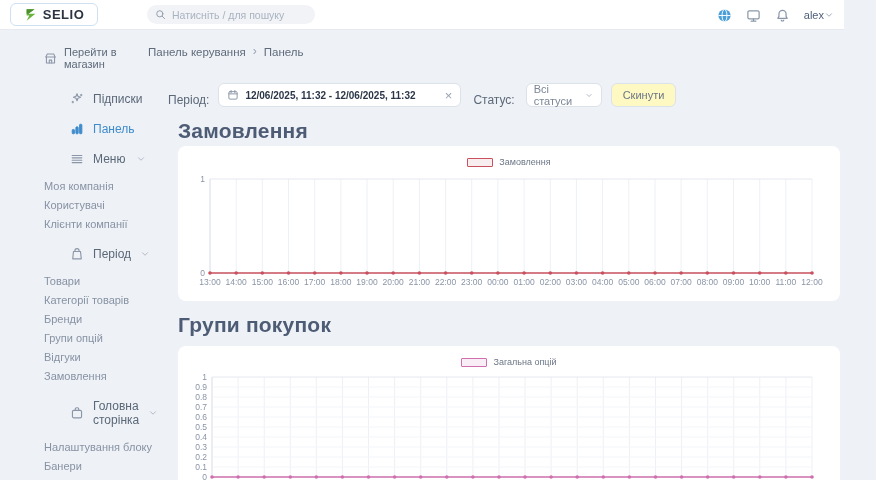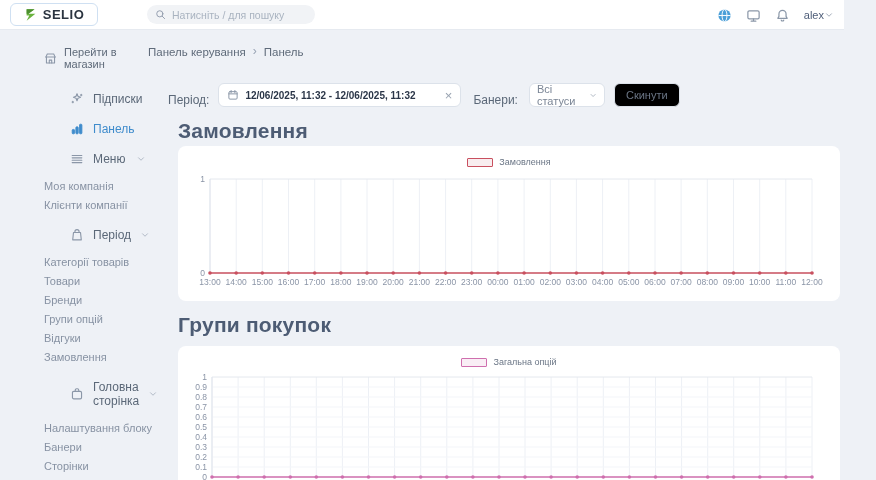--- a/index.html
+++ b/index.html
@@ -34,21 +34,21 @@
   .main { position:absolute; left:140px; top:30px; width:736px; height:450px; }
   .breadcrumb { margin:14px 0 0 8px; font-size:11.5px; color:#5f6b7a; display:flex; align-items:flex-end; gap:7px; }
   .breadcrumb .sep { color:#9aa5b5; font-size:12px; }
   .breadcrumb .crumb { cursor:pointer; }
   .filters { margin:24px 0 0 28px; display:flex; align-items:flex-end; gap:9px; height:25px; }
   .filter-label { font-size:12px; color:#5b6878; }
   .date-input { width:243px; height:24px; background:#fff; border:1px solid #dce2ea; border-radius:6px; display:flex; align-items:center; padding:0 8px; gap:6px; }
   .date-input input { border:none; outline:none; flex:1; font-size:10px; font-weight:bold; color:#2b3648; font-family:inherit; background:transparent; }
   .clear-x { color:#98a2b0; font-size:13px; cursor:pointer; line-height:1; }
   .select-box { width:76px; height:24px; background:#fff; border:1px solid #dce2ea; border-radius:6px; display:flex; align-items:center; justify-content:space-between; padding:0 7px; font-size:11px; color:#7b8696; cursor:pointer; margin-left:2px; }
-  .reset-btn { height:24px; background:#000000; border:1px solid #dce2ea; border-radius:6px; padding:0 11px; font-size:11px; color:#6b7686; cursor:pointer; font-family:inherit; }
+  .reset-btn { height:24px; background:#fef9c3; border:1px solid #dce2ea; border-radius:6px; padding:0 11px; font-size:11px; color:#6b7686; cursor:pointer; font-family:inherit; }
   h2.section-title { margin:12px 0 0 38px; font-size:21px; font-weight:bold; color:#4d5c74; letter-spacing:.2px; }
   .chart-card { margin:3px 0 0 38px; width:662px; background:#fff; border-radius:8px; padding:8px; }
   .chart-card.second { margin-top:9px; height:160px; }
   .legend-row { display:flex; align-items:center; justify-content:center; gap:6px; height:16px; }
   .legend-swatch { width:26px; height:9px; border:1.5px solid; border-radius:1px; }
   .legend-label { font-size:9px; color:#6b7686; }
   svg text.tick { font-size:8.5px; fill:#8a94a6; font-family:"Liberation Sans", sans-serif; }
   .icon-stroke { stroke:#8b97a8; fill:none; stroke-width:1.3; stroke-linecap:round; stroke-linejoin:round; }
 </style>
 </head>
@@ -142,39 +142,40 @@
         </span>
         <span class="nav-label">Меню</span>
         <span style="display: inline-flex;">
           <svg class="chev" width="10" height="10" viewBox="0 0 16 16">
             <path d="M4 6l4 4 4-4" fill="none" stroke="#8b97a8" stroke-width="1.3" stroke-linecap="round" stroke-linejoin="round"></path>
           </svg>
         </span>
       </div>
       <div class="nav-sub">
         <div class="nav-sub-item">Моя компанія</div>
+        <div class="nav-sub-item">Користувачі</div>
         <div class="nav-sub-item">Клієнти компанії</div>
       </div>
       <div class="nav-item">
         <span style="display: inline-flex;">
           <svg width="14" height="14" viewBox="0 0 16 16" class="icon-stroke">
             <path d="M4 5.2h8l.9 8.3H3.1z"></path>
             <path d="M5.6 5V4.2a2.4 2.4 0 0 1 4.8 0V5"></path>
           </svg>
         </span>
         <span class="nav-label">Період</span>
         <span style="display: inline-flex;">
           <svg class="chev" width="10" height="10" viewBox="0 0 16 16">
             <path d="M4 6l4 4 4-4" fill="none" stroke="#8b97a8" stroke-width="1.3" stroke-linecap="round" stroke-linejoin="round"></path>
           </svg>
         </span>
       </div>
       <div class="nav-sub">
+        <div class="nav-sub-item">Товари</div>
         <div class="nav-sub-item">Категорії товарів</div>
-        <div class="nav-sub-item">Товари</div>
         <div class="nav-sub-item">Бренди</div>
         <div class="nav-sub-item">Групи опцій</div>
         <div class="nav-sub-item">Відгуки</div>
         <div class="nav-sub-item">Замовлення</div>
       </div>
       <div class="nav-item">
         <span style="display: inline-flex;">
           <svg width="14" height="14" viewBox="0 0 16 16" class="icon-stroke">
             <rect x="2.8" y="5" width="10.4" height="8.5" rx="1.5"></rect>
             <path d="M6 5V3.6A1.6 1.6 0 0 1 7.6 2h.8A1.6 1.6 0 0 1 10 3.6V5"></path>
@@ -208,21 +209,21 @@
     <div class="date-input">
       <span style="display:inline-flex;">
         <svg width="12" height="12" viewBox="0 0 16 16" class="icon-stroke">
             <rect x="2.5" y="3.5" width="11" height="10" rx="1.5"></rect>
             <path d="M2.5 6.5h11M5.5 2v3M10.5 2v3"></path>
           </svg>
       </span>
       <input type="text" readonly="" value="12/06/2025, 11:32 - 12/06/2025, 11:32" style="">
       <span class="clear-x">×</span>
     </div>
-    <span class="filter-label" style="margin-left:3px;">Банери:</span>
+    <span class="filter-label" style="margin-left:3px;">Статус:</span>
     <div class="select-box">
       <span>Всі статуси</span>
       <svg width="9" height="9" viewBox="0 0 16 16" class="icon-stroke">
           <path d="M4 6l4 4 4-4"></path>
         </svg>
     </div>
     <button class="reset-btn">Скинути</button>
   </div>
 
   <h2 class="section-title">Замовлення</h2>

